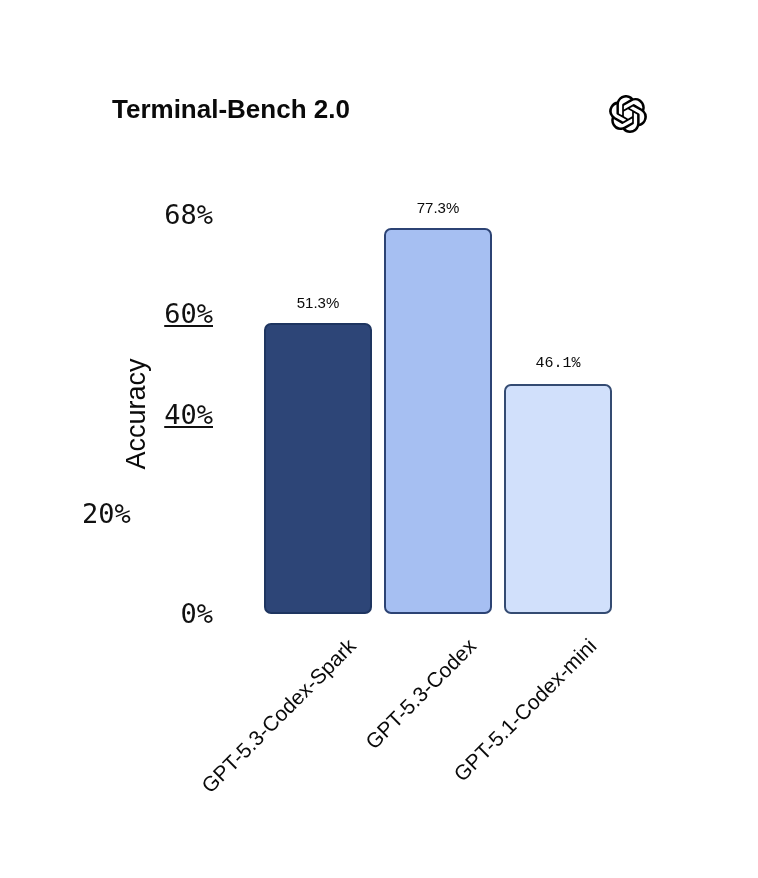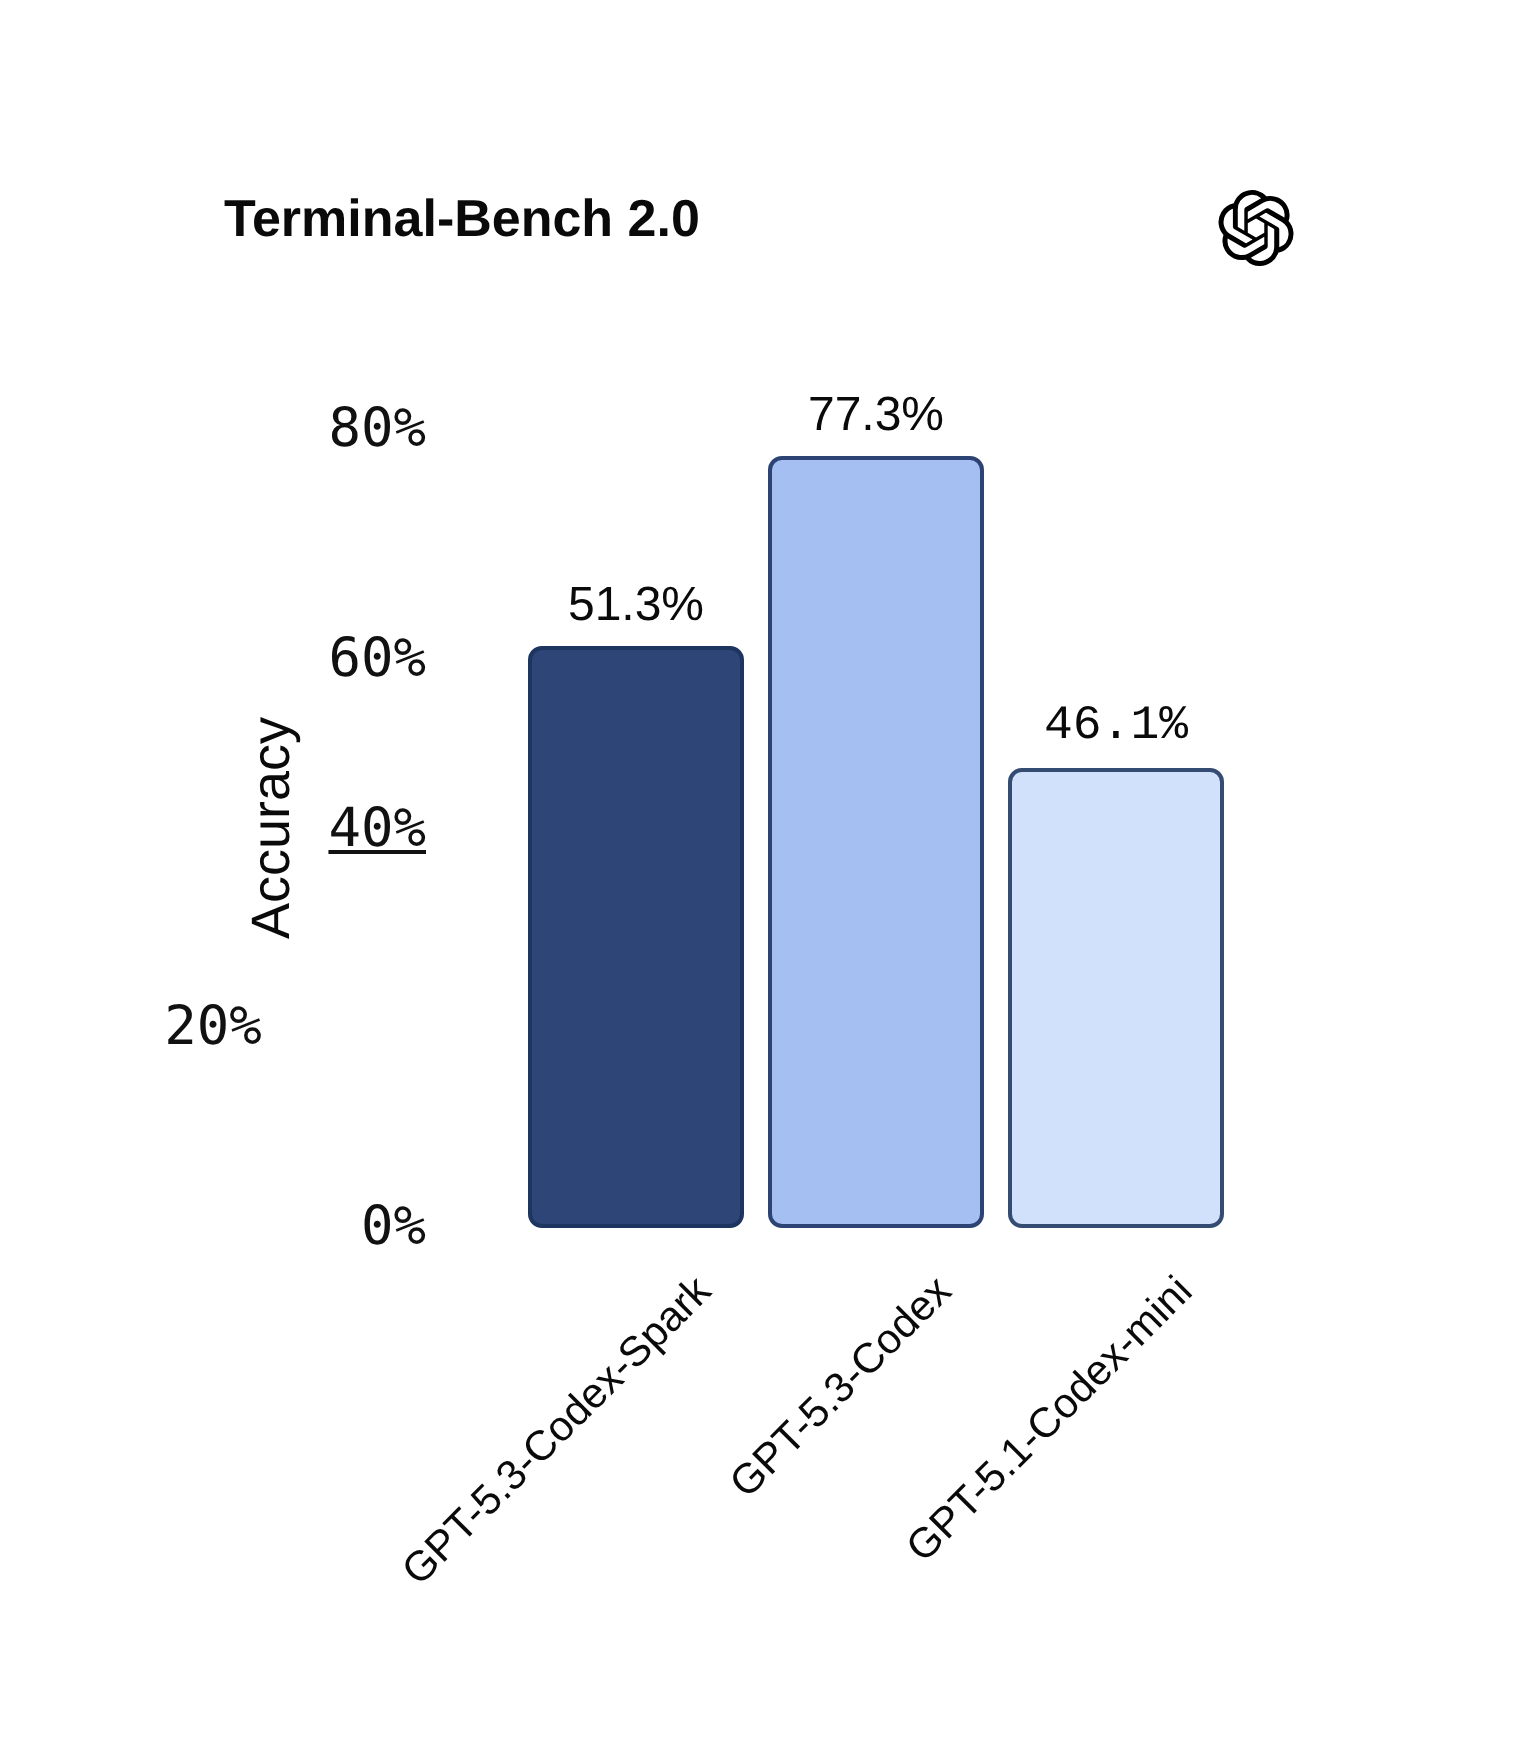--- a/index.html
+++ b/index.html
@@ -54,21 +54,21 @@
   .bar {
     position: absolute;
     box-sizing: border-box;
     border-style: solid;
     border-width: 2px;
     border-radius: 7px;
   }
   .value-label {
     position: absolute;
     transform: translateX(-50%);
-    font-size: 24px;
+    font-size: 15px;
     line-height: 26px;
     color: #0a0a0a;
     white-space: nowrap;
   }
   .xlabel {
     position: absolute;
     top: 634px;
     transform-origin: 100% 0%;
     transform: rotate(-45deg);
     font-size: 21px;
@@ -89,22 +89,22 @@
       <path d="M22.2819 9.8211a5.9847 5.9847 0 0 0-.5157-4.9108 6.0462 6.0462 0 0 0-6.5098-2.9A6.0651 6.0651 0 0 0 4.9807 4.1818a5.9847 5.9847 0 0 0-3.9977 2.9 6.0462 6.0462 0 0 0 .7427 7.0966 5.98 5.98 0 0 0 .511 4.9107 6.051 6.051 0 0 0 6.5146 2.9001A5.9847 5.9847 0 0 0 13.2599 24a6.0557 6.0557 0 0 0 5.7718-4.2058 5.9894 5.9894 0 0 0 3.9977-2.9001 6.0557 6.0557 0 0 0-.7475-7.073zm-9.022 12.6081a4.4755 4.4755 0 0 1-2.8764-1.0408l.1419-.0804 4.7783-2.7582a.7948.7948 0 0 0 .3927-.6813v-6.7369l2.02 1.1686a.071.071 0 0 1 .038.0615v5.5826a4.504 4.504 0 0 1-4.4945 4.4849zm-9.6607-4.1254a4.4708 4.4708 0 0 1-.5346-3.0137l.142.0852 4.783 2.7582a.7712.7712 0 0 0 .7806 0l5.8428-3.3685v2.3324a.0804.0804 0 0 1-.0332.0615L9.74 19.9502a4.4992 4.4992 0 0 1-6.1408-1.6464zM2.3408 7.8956a4.485 4.485 0 0 1 2.3655-1.9728V11.6a.7664.7664 0 0 0 .3879.6765l5.8144 3.3543-2.0201 1.1685a.0757.0757 0 0 1-.071 0l-4.8303-2.7865A4.504 4.504 0 0 1 2.3408 7.8956zm16.5963 3.8558L13.1038 8.364 15.1192 7.2a.0757.0757 0 0 1 .071 0l4.8303 2.7913a4.4944 4.4944 0 0 1-.6765 8.1042v-5.6772a.79.79 0 0 0-.407-.667zm2.0107-3.0231l-.142-.0852-4.7735-2.7818a.7759.7759 0 0 0-.7854 0L9.409 9.2297V6.8974a.0662.0662 0 0 1 .0284-.0615l4.8303-2.7866a4.4992 4.4992 0 0 1 6.6802 4.66zM8.3065 12.863l-2.02-1.1638a.0804.0804 0 0 1-.038-.0567V6.0742a4.4992 4.4992 0 0 1 7.3757-3.4537l-.142.0805L8.704 5.459a.7948.7948 0 0 0-.3927.6813zm1.0976-2.3654l2.602-1.4998 2.6069 1.4998v2.9994l-2.5974 1.4997-2.6067-1.4997z"></path>
     </svg>
   </div>
 
   <div class="y-axis-label">Accuracy</div>
 
   <div id="plot">
       <div class="ytick" style="top: 599px;">0%</div>
       <div class="ytick" style="top: 499.25px; text-align: center;">20%</div>
       <div class="ytick" style="top: 399.5px; text-decoration: underline;">40%</div>
-      <div class="ytick" style="top: 315px;">60%</div>
-      <div class="ytick" style="top: 200px;">80%</div>
+      <div class="ytick" style="top: 299px; text-decoration: underline;">60%</div>
+      <div class="ytick" style="top: 200px;">68%</div>
       <div class="bar" style="left: 264px; width: 108px; top: 322.73px; height: 291.27px; background: rgb(45, 69, 119); border-color: rgb(30, 53, 96);"></div>
       <div class="value-label" style="left: 318px; top: 289.73px;">51.3%</div>
       <div class="xlabel" style="right: 428px; transform: rotate(-45deg);">GPT-5.3-Codex-Spark</div>
       <div class="bar" style="left: 384px; width: 108px; top: 228.466px; height: 385.534px; background: rgb(166, 191, 242); border-color: rgb(44, 67, 116);"></div>
       <div class="value-label" style="left: 438px; top: 195.466px;">77.3%</div>
       <div class="xlabel" style="right: 308px; transform: rotate(-45deg);">GPT-5.3-Codex</div>
       <div class="bar" style="left: 504px; width: 108px; top: 384.076px; height: 229.924px; background: rgb(209, 224, 251); border-color: rgb(52, 75, 114);"></div>
       <div class="value-label" style="left: 558px; top: 351.076px; font-family: Liberation Mono, monospace;">46.1%</div>
       <div class="xlabel" style="right: 188px; transform: rotate(-45deg);">GPT-5.1-Codex-mini</div>
     </div>

